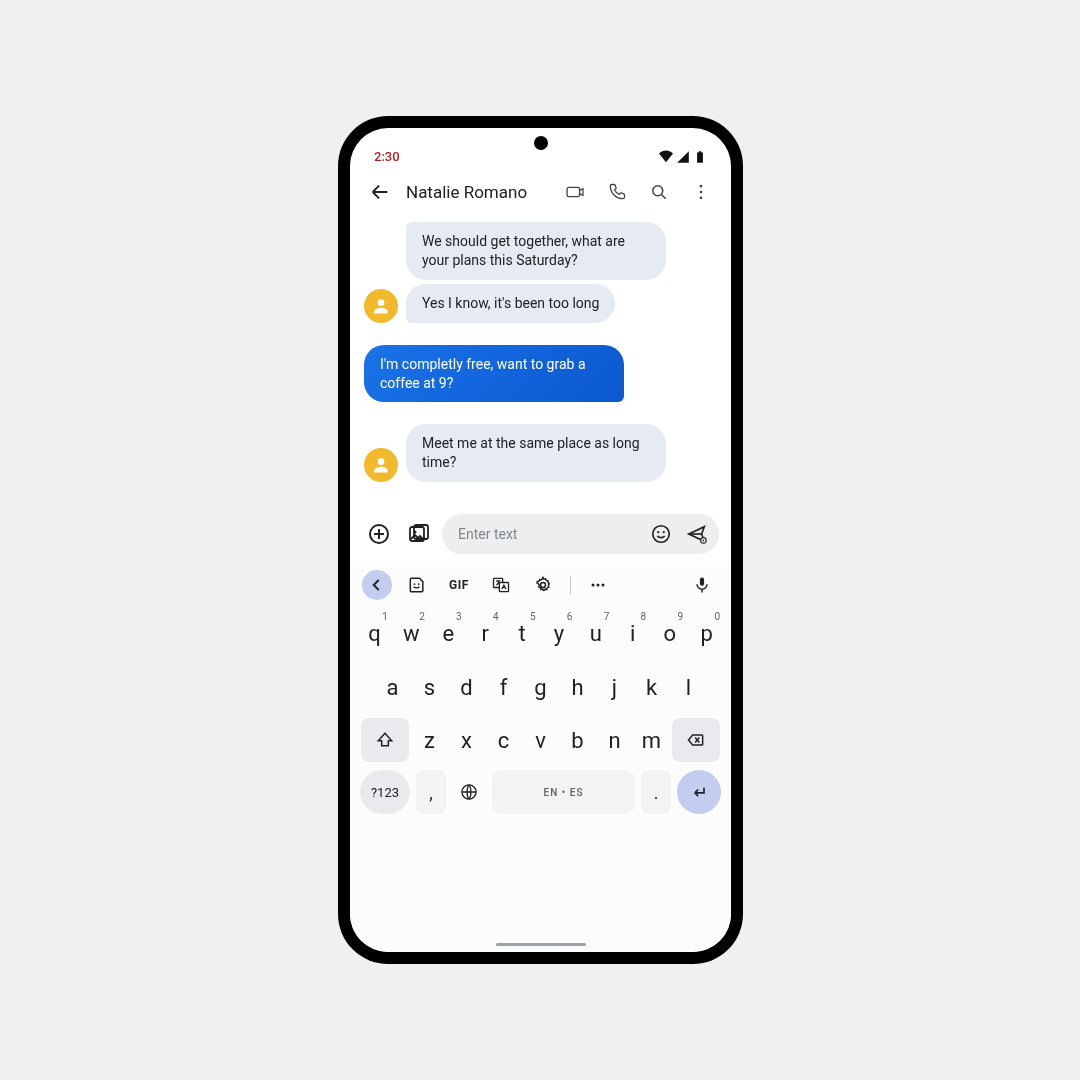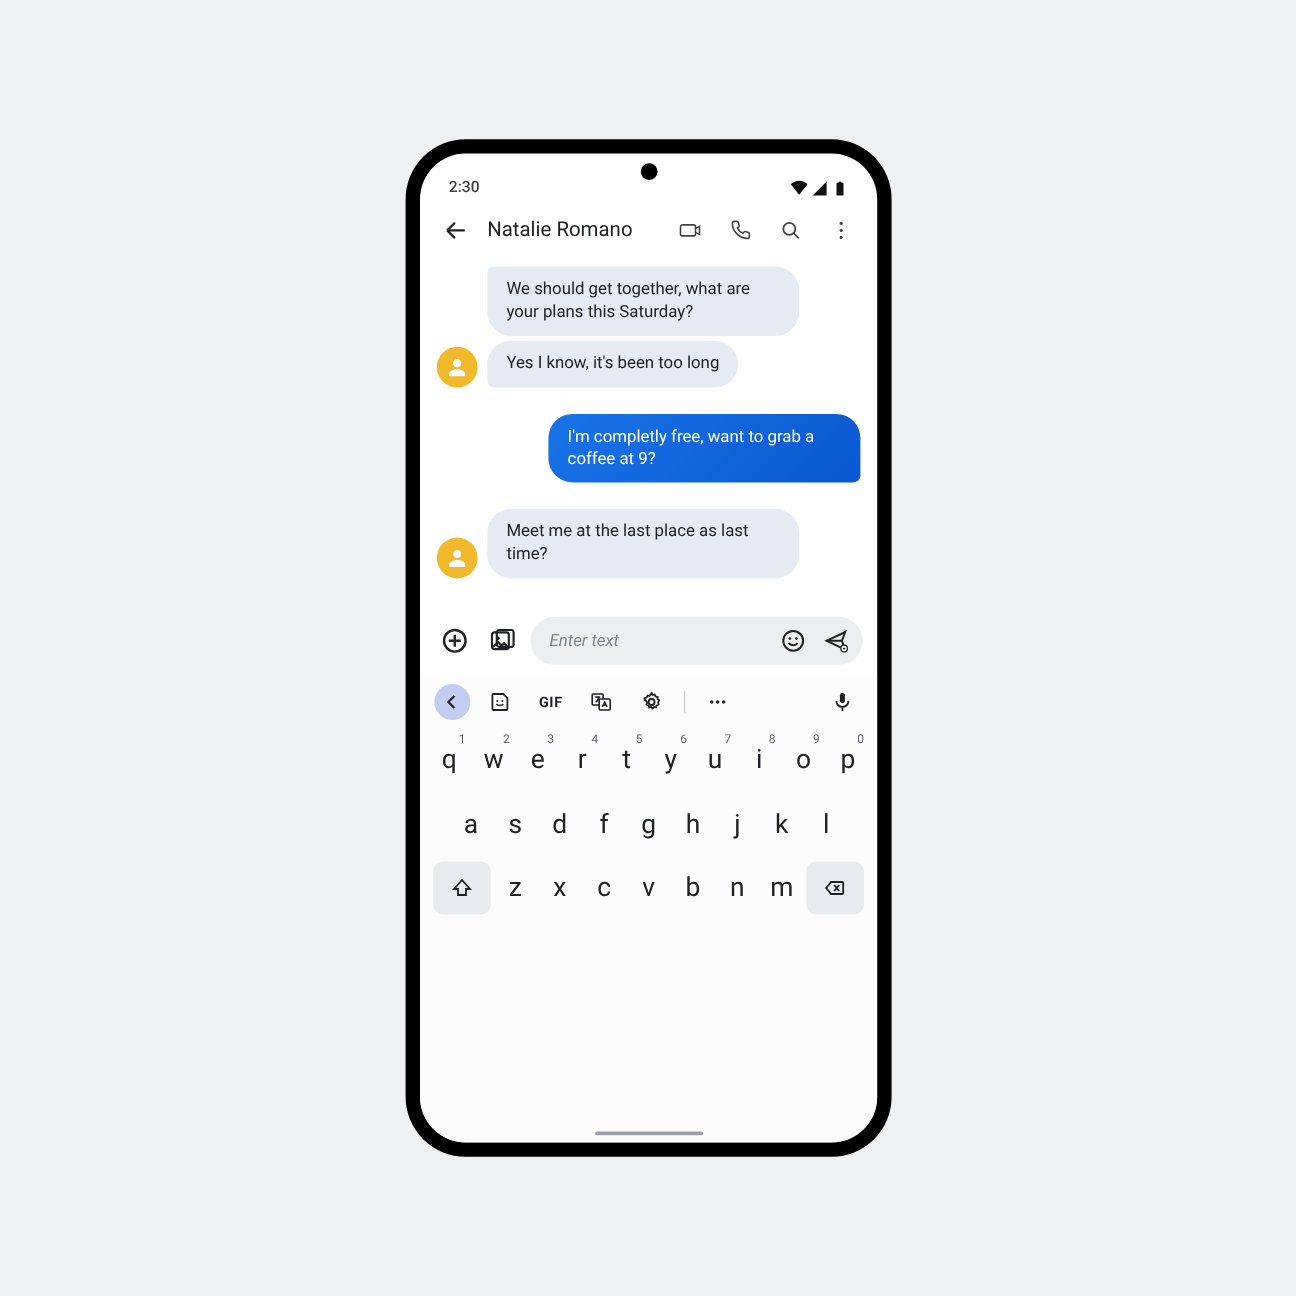--- a/index.html
+++ b/index.html
@@ -8,54 +8,54 @@
     position: absolute; left: 338px; top: 116px; width: 405px; height: 848px;
     background: #000; border-radius: 50px; padding: 12px;
   }
   .screen {
     width: 100%; height: 100%; background: #fff; border-radius: 38px; overflow: hidden;
     display: flex; flex-direction: column; position: relative;
   }
   .camera { position: absolute; top: 20px; left: 50%; transform: translateX(-50%); width: 14px; height: 14px; background: #000; border-radius: 50%; z-index: 20; }
 
   
-  .status-bar { height: 38px; display: flex; align-items: flex-end; justify-content: space-between; padding: 0 24px 2px 24px; font-size: 13px; font-weight: 500; color: #404040; }
+  .status-bar { height: 38px; display: flex; align-items: flex-end; justify-content: space-between; padding: 0 24px 2px 24px; font-size: 13px; font-weight: 500; color: #b91c1c; }
   .status-icons { display: flex; align-items: center; gap: 3px; }
   .status-icons svg { width: 14px; height: 14px; display: block; }
 
   
   .app-bar { height: 52px; display: flex; align-items: center; padding: 0 12px; gap: 4px; }
   .back-btn { width: 36px; height: 36px; display: flex; align-items: center; justify-content: center; border-radius: 50%; }
   .back-btn svg { width: 22px; height: 22px; }
   .contact-name { flex: 0 0 auto; font-size: 17px; color: #202124; font-weight: 400; margin-left: 4px; text-align: center; }
   .spacer { flex: 1; }
   .app-actions { display: flex; align-items: center; gap: 6px; }
   .icon-btn { width: 36px; height: 36px; display: flex; align-items: center; justify-content: center; border-radius: 50%; }
   .icon-btn svg { width: 20px; height: 20px; }
 
   
   .messages { flex: 0 0 auto; padding: 4px 14px 6px 14px; display: flex; flex-direction: column; gap: 4px; }
   .msg-line { display: flex; align-items: flex-end; gap: 8px; }
-  .msg-line.out { justify-content: flex-end; }
+  .msg-line.out { }
   .avatar { width: 34px; height: 34px; border-radius: 50%; background: #f1b92b; display: flex; align-items: center; justify-content: center; flex-shrink: 0; }
   .avatar svg { width: 20px; height: 20px; fill: #fff; }
   .avatar-spacer { width: 34px; height: 4px; flex-shrink: 0; }
   .bubble { max-width: 260px; padding: 10px 16px; font-size: 14px; line-height: 1.35; color: #202124; }
   .bubble.in { background: #e6ebf3; border-radius: 20px 20px 20px 20px; }
   .bubble.in.first-of-group { border-radius: 20px 20px 20px 6px; }
   .bubble.in.cont { border-radius: 6px 20px 20px 20px; }
   .bubble.out { background: linear-gradient(135deg,#1a73e8,#0b57d0); color: #fff; border-radius: 20px 20px 6px 20px; }
   .gap { height: 14px; }
   .gap-lg { height: 20px; }
 
   
   .composer { display: flex; align-items: center; padding: 2px 12px 8px 12px; gap: 6px; }
   .comp-btn { width: 34px; height: 34px; display: flex; align-items: center; justify-content: center; border-radius: 50%; }
   .comp-btn svg { width: 24px; height: 24px; }
-  .input-pill { flex: 1; height: 40px; background: #eceef0; border-radius: 20px; display: flex; align-items: center; padding: 0 6px 0 16px; gap: 4px; font-style: italic; }
+  .input-pill { flex: 1; height: 40px; background: #eceef0; border-radius: 20px; display: flex; align-items: center; padding: 0 6px 0 16px; gap: 4px; }
   .input-pill .placeholder { flex: 1; color: #80868b; font-size: 14px; }
   .pill-btn { width: 32px; height: 32px; display: flex; align-items: center; justify-content: center; }
   .pill-btn svg { width: 22px; height: 22px; }
 
   
   .keyboard { flex: 1; background: #fcfcfd; display: flex; flex-direction: column; padding: 6px 4px 12px 4px; }
   .kb-toolbar { display: flex; align-items: center; padding: 2px 8px 6px 8px; gap: 8px; }
   .kb-tb-btn { width: 34px; height: 28px; display: flex; align-items: center; justify-content: center; border-radius: 16px; }
   .kb-tb-btn.highlighted { background: #c3cdef; width: 30px; height: 30px; border-radius: 50%; }
   .kb-tb-btn svg { width: 20px; height: 20px; }
@@ -159,21 +159,21 @@
       <div class="msg-line out">
         <div class="bubble out">I'm completly free, want to grab a coffee at 9?</div>
       </div>
       <div class="gap"></div>
       <div class="msg-line">
         <div class="avatar">
           <svg viewBox="0 0 24 24">
               <path d="M12 12a4 4 0 1 0-4-4 4 4 0 0 0 4 4zm0 2c-3 0-8 1.5-8 4.5V21h16v-2.5c0-3-5-4.5-8-4.5z"></path>
             </svg>
         </div>
-        <div class="bubble in">Meet me at the last place as last time?</div>
+        <div class="bubble in">Meet me at the same place as long time?</div>
       </div>
       <div class="gap-lg"></div>
     </div>
 
     <div class="composer">
       <div class="comp-btn">
         <svg viewBox="0 0 24 24">
             <circle cx="12" cy="12" r="9" fill="none" stroke="#202124" stroke-width="2"></circle>
             <path stroke="#202124" stroke-width="2" d="M12 7v10M7 12h10"></path>
           </svg>
@@ -357,17 +357,34 @@
             <span>m</span>
           </div>
         <div class="key-wide">
           <svg viewBox="0 0 24 24">
               <path fill="none" stroke="#202124" stroke-width="1.8" d="M8 6h11a1 1 0 0 1 1 1v10a1 1 0 0 1-1 1H8l-5-6z"></path>
               <path stroke="#202124" stroke-width="1.8" d="m11 9 5 6m0-6-5 6"></path>
             </svg>
         </div>
       </div>
 
+      <div class="kb-bottom">
+        <div class="fn-key fn-123">?123</div>
+        <div class="fn-key fn-small">,</div>
+        <div class="fn-key fn-lang">
+          <svg viewBox="0 0 24 24">
+              <circle cx="12" cy="12" r="8.5" fill="none" stroke="#202124" stroke-width="1.6"></circle>
+              <path fill="none" stroke="#202124" stroke-width="1.6" d="M3.5 12h17M12 3.5c3 3 3 14 0 17m0-17c-3 3-3 14 0 17"></path>
+            </svg>
+        </div>
+        <div class="space-key">EN • ES</div>
+        <div class="fn-key fn-small">.</div>
+        <div class="enter-key">
+          <svg viewBox="0 0 24 24">
+              <path fill="none" stroke="#202124" stroke-width="2" d="M18 7v6H7m0 0 4-4m-4 4 4 4"></path>
+            </svg>
+        </div>
+      </div>
     </div>
 
     <div class="nav-handle"></div>
   </div>
 </div>
 
 </body></html>

